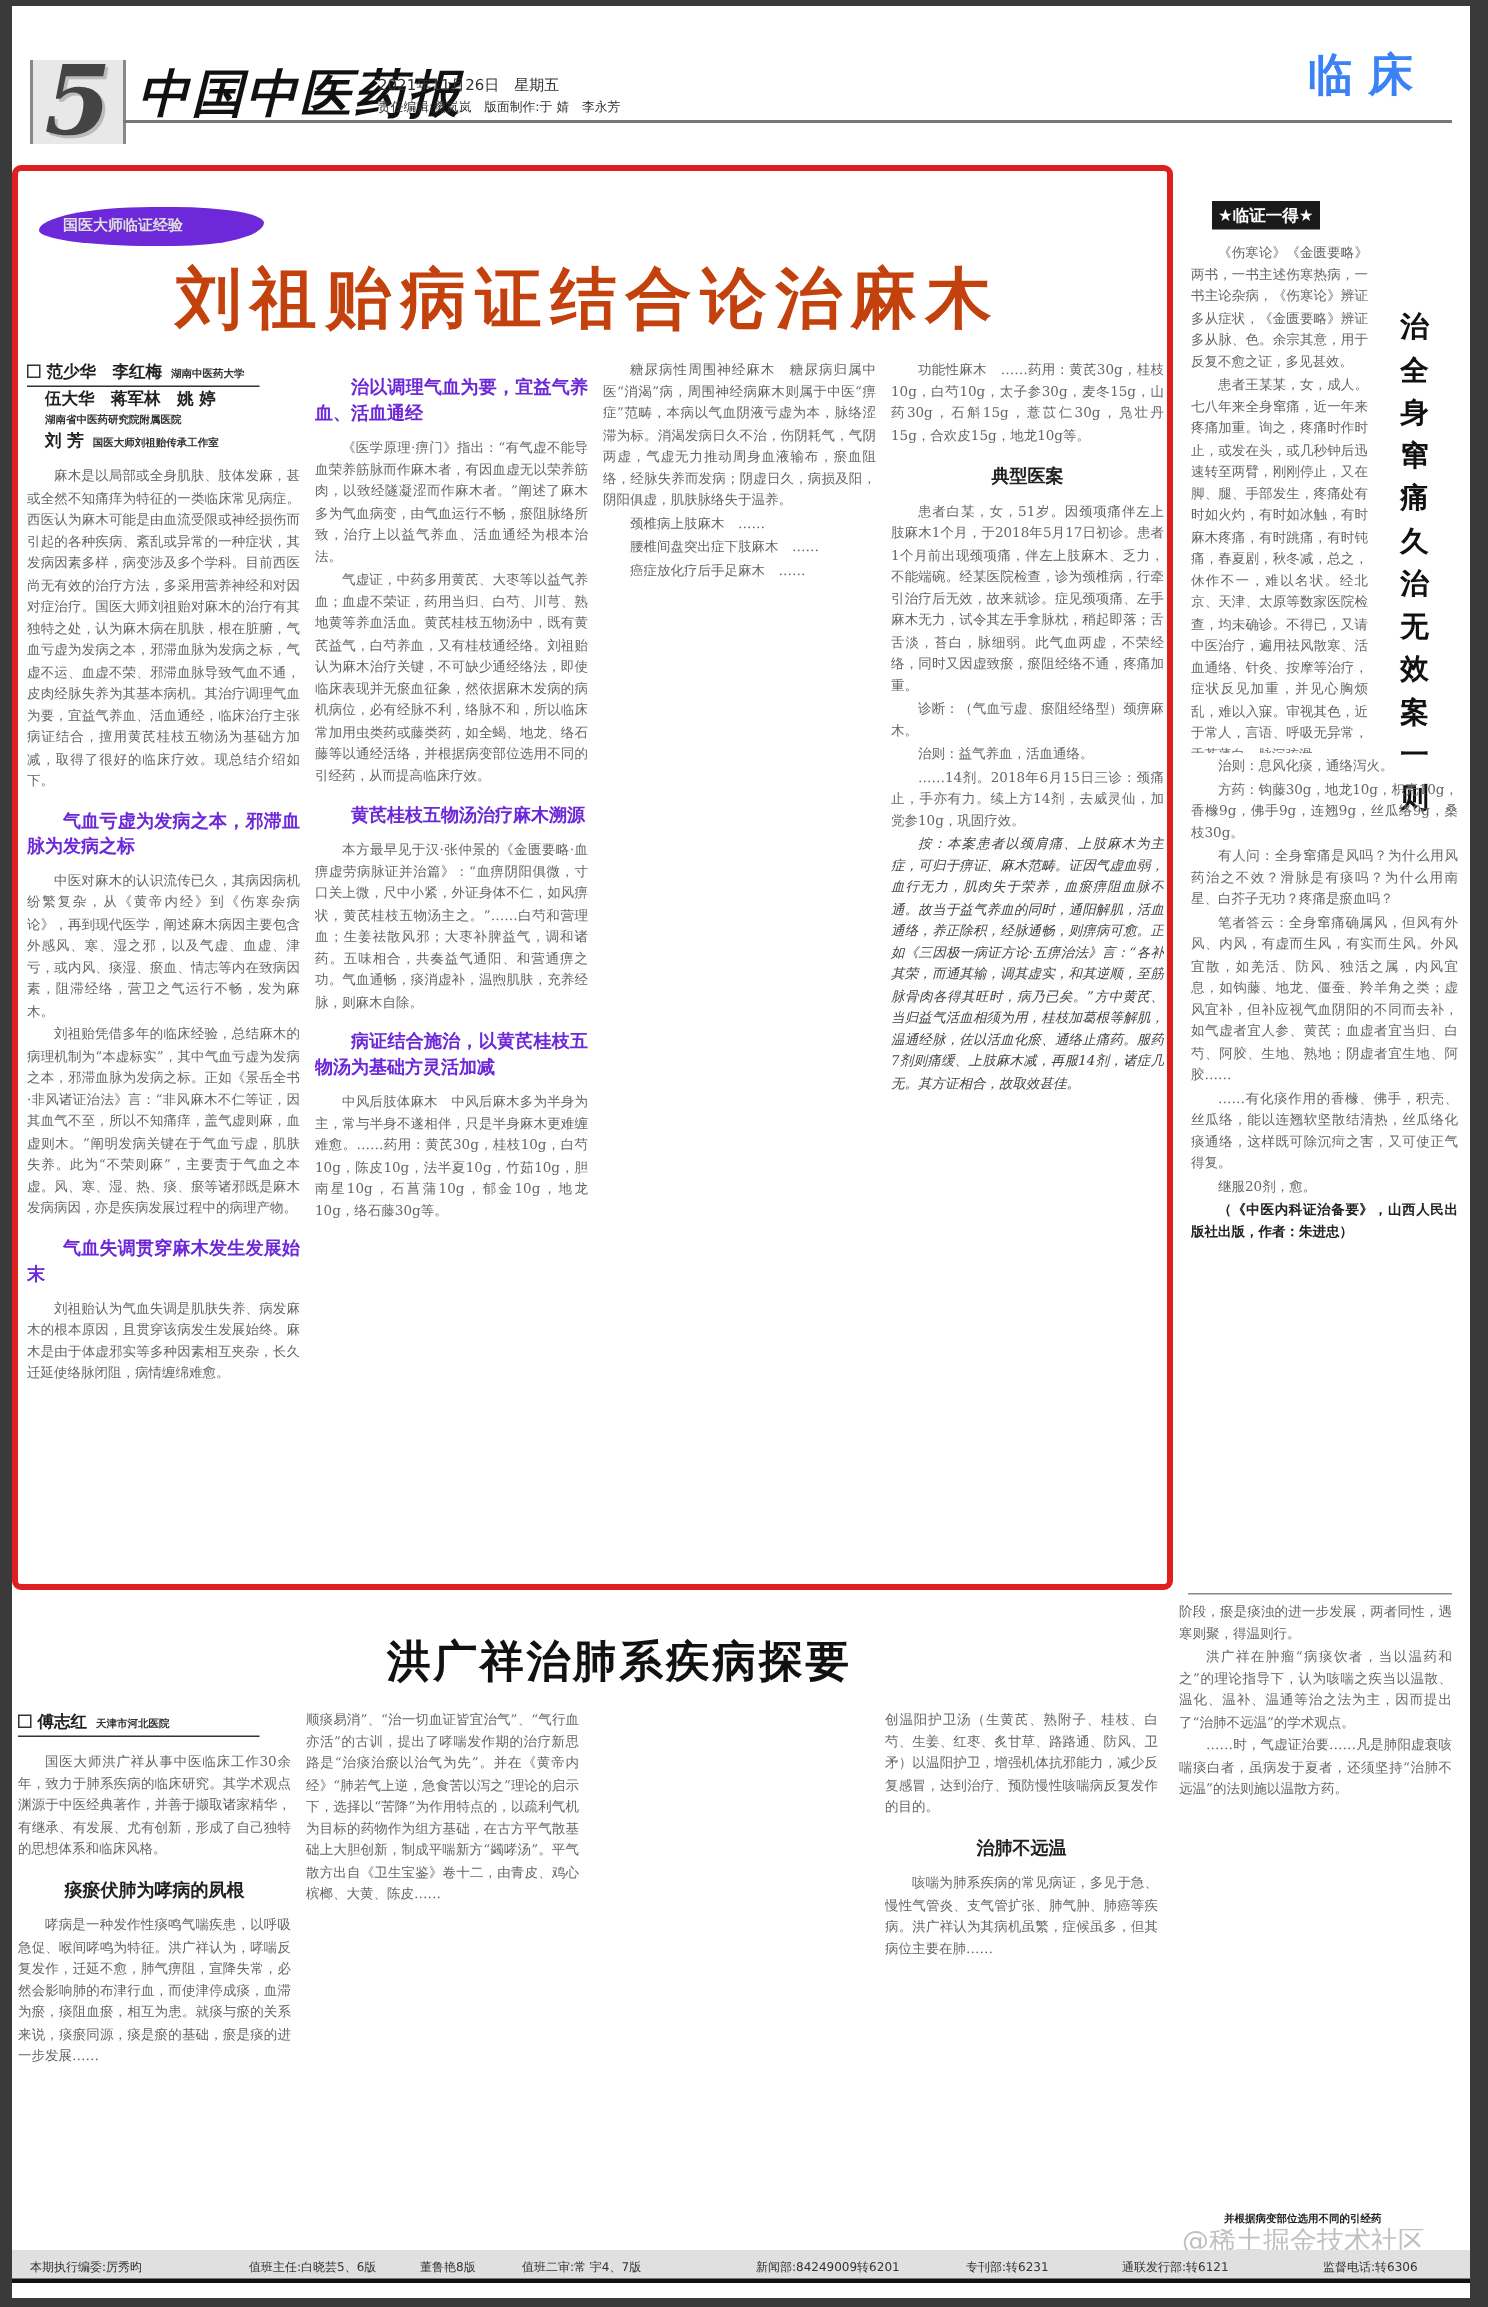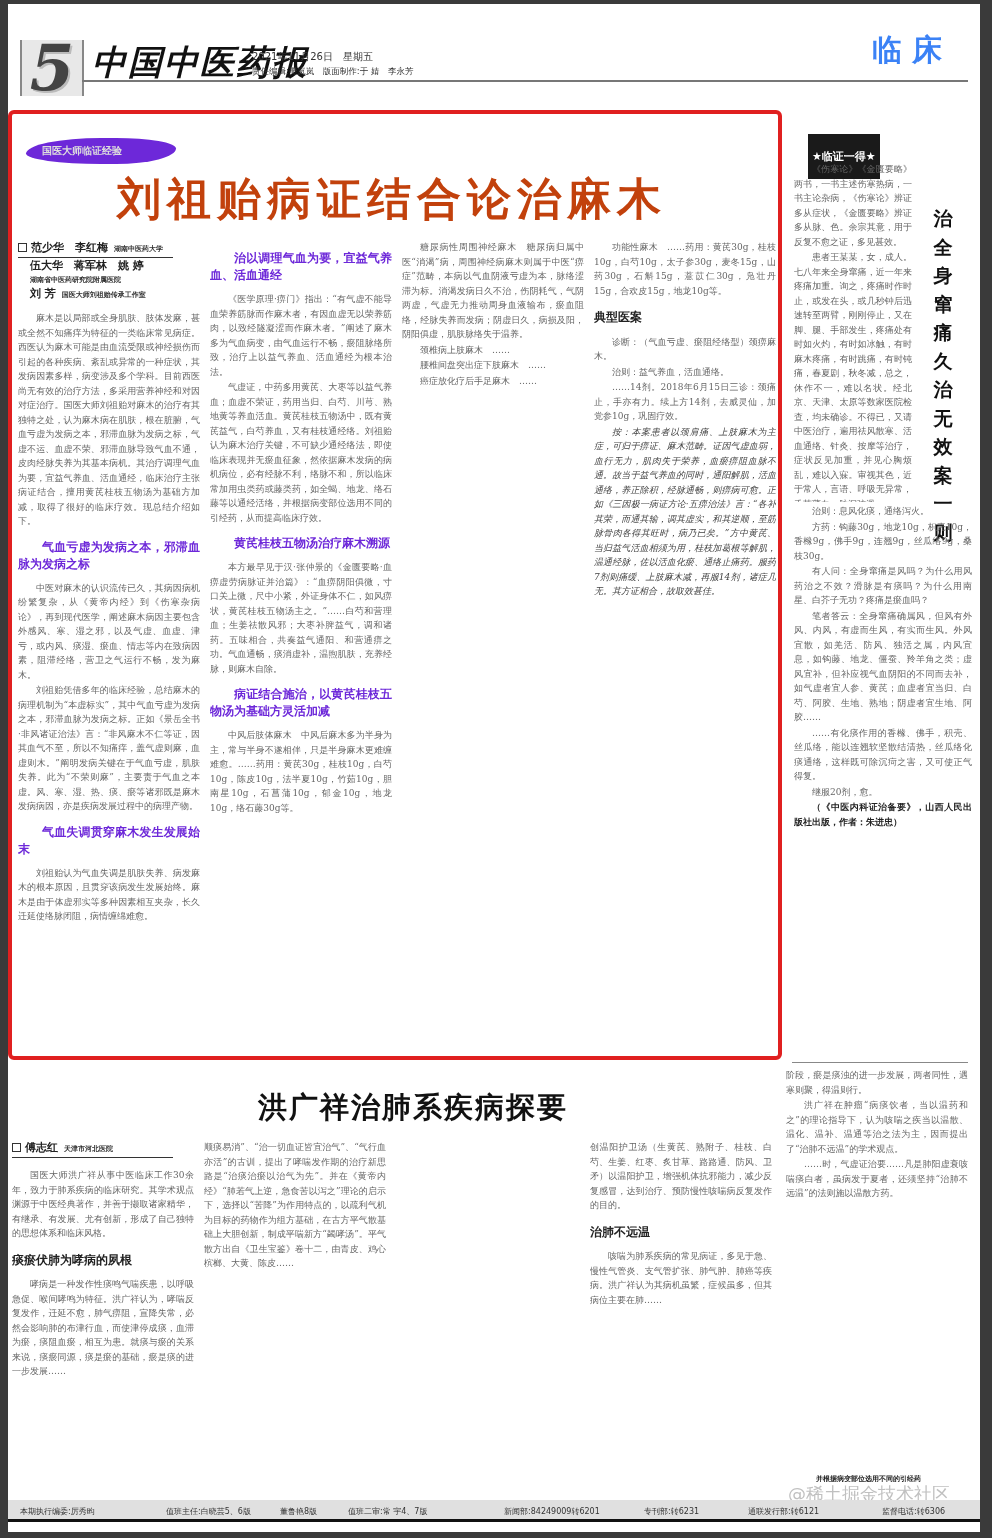--- a/index.html
+++ b/index.html
@@ -16,30 +16,30 @@
   .hdr-line { position: absolute; left: 74px; top: 76px; width: 886px; height: 2px; background: #777; }
   .section { position: absolute; right: 28px; top: 26px; font-family: "DejaVu Serif", serif; font-size: 30px; font-weight: bold; color: #3b82f6; letter-spacing: 10px; }
   
   .redbox { position: absolute; left: 0; top: 106px; width: 774px; height: 950px; border: 4px solid #e02020; border-radius: 6px; }
   .brush { position: absolute; left: 14px; top: 24px; width: 150px; height: 26px; background: #6d28d9; border-radius: 50% 40% 40% 50% / 60% 40% 60% 40%;
            color: #ddd; font-size: 10px; font-weight: bold; line-height: 26px; padding-left: 16px; }
   .main-title { position: absolute; left: 105px; top: 56px; font-family: "DejaVu Sans", sans-serif; font-size: 44px; font-weight: bold; color: #c2410c; letter-spacing: 6px; }
   .col { position: absolute; font-size: 9px; line-height: 14.5px; color: #666; text-align: justify; overflow: hidden; }
   .col p { text-indent: 2em; margin-bottom: 1px; }
   .col h3 { font-family: "DejaVu Sans", sans-serif; font-size: 12px; line-height: 17px; font-weight: bold; color: #6d28d9; text-indent: 2em; margin: 10px 0 8px; }
-  .col h4 { font-family: "DejaVu Sans", sans-serif; font-size: 12px; font-weight: bold; color: #222; text-align: left; margin: 12px 0 10px; }
+  .col h4 { font-family: "DejaVu Sans", sans-serif; font-size: 12px; font-weight: bold; color: #222; text-align: center; margin: 12px 0 10px; }
   .authors { font-family: "DejaVu Sans", sans-serif; color: #222; }
   .authors .row { font-size: 11px; line-height: 16px; font-weight: bold; }
   .authors .aff { font-size: 7px; font-weight: bold; color: #333; margin-left: 6px; }
   .authors .aff-line { font-size: 7px; font-weight: bold; color: #333; padding-left: 12px; line-height: 12px; }
   .authors .ul { border-bottom: 1.5px solid #333; display: inline-block; padding-right: 10px; }
   .box-sq { display: inline-block; width: 9px; height: 9px; border: 1px solid #333; margin-right: 4px; vertical-align: -1px; }
   
   .side { position: absolute; left: 780px; top: 118px; width: 190px; }
-  .side-tag { position: absolute; left: 20px; top: 12px; background: #1a1a1a; color: #fff; font-family: "DejaVu Sans", sans-serif; font-size: 11px; font-weight: bold; padding: 15px 4px; }
+  .side-tag { position: absolute; left: 20px; top: 12px; background: #1a1a1a; color: #fff; font-family: "DejaVu Sans", sans-serif; font-size: 11px; font-weight: bold; padding: 2px 4px; }
   .side-vtitle { position: absolute; left: 142px; top: 82px; width: 26px; font-family: "DejaVu Sans", sans-serif; font-size: 19px; font-weight: bold; color: #111; line-height: 28.5px; text-align: center; }
   .side-rule { position: absolute; left: 784px; top: 1058px; width: 176px; height: 1px; background: #888; }
   
   .title2 { position: absolute; left: 250px; top: 1084px; font-family: "DejaVu Serif", serif; font-size: 29px; font-weight: bold; color: #111; letter-spacing: 2px; }
   .footer { position: absolute; left: 0; top: 1496px; width: 972px; height: 22px; background: #e0e0e0; border-bottom: 3px solid #111;
             font-family: "DejaVu Sans", sans-serif; font-size: 8px; color: #333; }
   .footer span { position: absolute; top: 6px; }
   .watermark { position: absolute; right: 30px; top: 1478px; font-family: "DejaVu Sans", sans-serif; font-size: 18px; color: rgba(150,150,150,0.6); }
   .notice { position: absolute; left: 808px; top: 1470px; font-family: "DejaVu Sans", sans-serif; font-size: 7px; font-weight: bold; color: #222; }
 </style>
@@ -89,20 +89,21 @@
     <div class="col" style="left:390px; top:126px; width:182px; height:812px;">
       <p>糖尿病性周围神经麻木　糖尿病归属中医“消渴”病，周围神经病麻木则属于中医“痹症”范畴，本病以气血阴液亏虚为本，脉络涩滞为标。消渴发病日久不治，伤阴耗气，气阴两虚，气虚无力推动周身血液输布，瘀血阻络，经脉失养而发病；阴虚日久，病损及阳，阴阳俱虚，肌肤脉络失于温养。</p>
       <p>颈椎病上肢麻木　……</p>
       <p>腰椎间盘突出症下肢麻木　……</p>
       <p>癌症放化疗后手足麻木　……</p>
     </div>
 
     <div class="col" style="left:582px; top:126px; width:182px; height:812px;">
       <p>功能性麻木　……药用：黄芪30g，桂枝10g，白芍10g，太子参30g，麦冬15g，山药30g，石斛15g，薏苡仁30g，凫壮丹15g，合欢皮15g，地龙10g等。</p>
       <h4>典型医案</h4>
+      <p>患者白某，女，51岁。因颈项痛伴左上肢麻木1个月，于2018年5月17日初诊。患者1个月前出现颈项痛，伴左上肢麻木、乏力，不能端碗。经某医院检查，诊为颈椎病，行牵引治疗后无效，故来就诊。症见颈项痛、左手麻木无力，试令其左手拿脉枕，稍起即落；舌舌淡，苔白，脉细弱。此气血两虚，不荣经络，同时又因虚致瘀，瘀阻经络不通，疼痛加重。</p>
       <p>诊断：（气血亏虚、瘀阻经络型）颈痹麻木。</p>
       <p>治则：益气养血，活血通络。</p>
       <p>……14剂。2018年6月15日三诊：颈痛止，手亦有力。续上方14剂，去威灵仙，加党参10g，巩固疗效。</p>
       <p style="font-style:italic; color:#444;">按：本案患者以颈肩痛、上肢麻木为主症，可归于痹证、麻木范畴。证因气虚血弱，血行无力，肌肉失于荣养，血瘀痹阻血脉不通。故当于益气养血的同时，通阳解肌，活血通络，养正除积，经脉通畅，则痹病可愈。正如《三因极一病证方论·五痹治法》言：“各补其荣，而通其输，调其虚实，和其逆顺，至筋脉骨肉各得其旺时，病乃已矣。”方中黄芪、当归益气活血相须为用，桂枝加葛根等解肌，温通经脉，佐以活血化瘀、通络止痛药。服药7剂则痛缓、上肢麻木减，再服14剂，诸症几无。其方证相合，故取效甚佳。</p>
     </div>
   </div>
 
   <div class="side" style="height:940px;">
     <div class="side-tag">★临证一得★</div>
     <div class="side-vtitle">治全身窜痛久治无效案一则</div>

